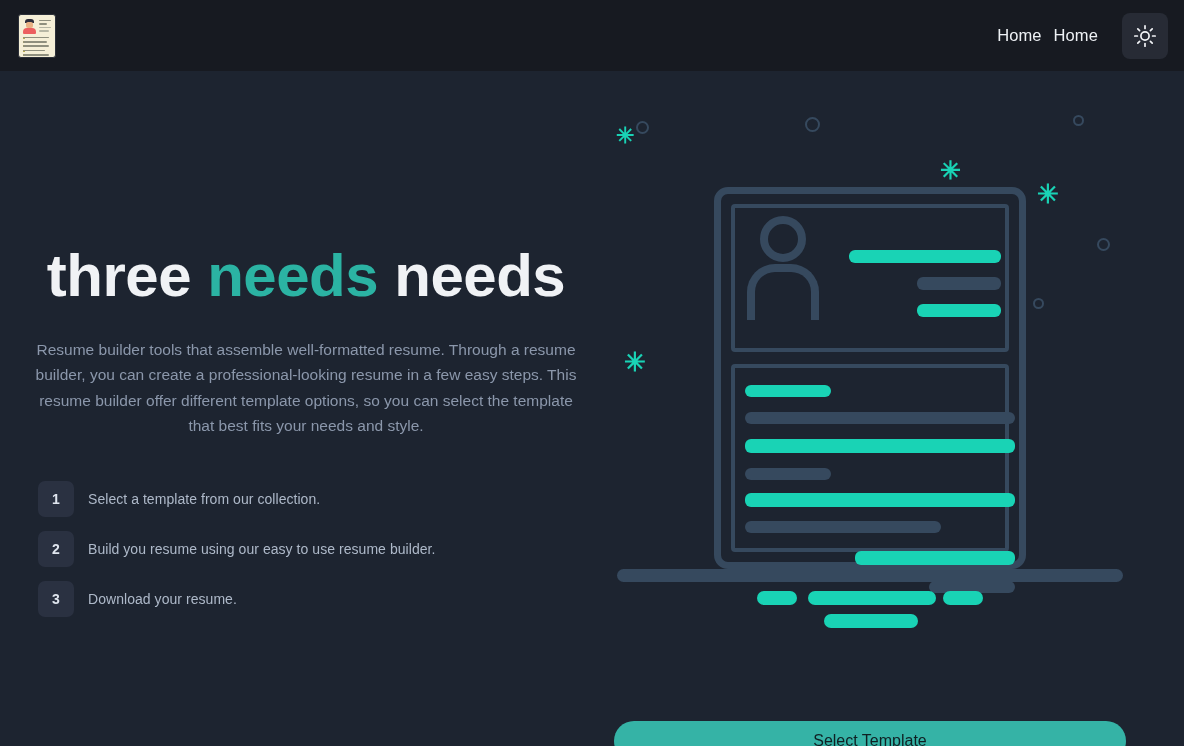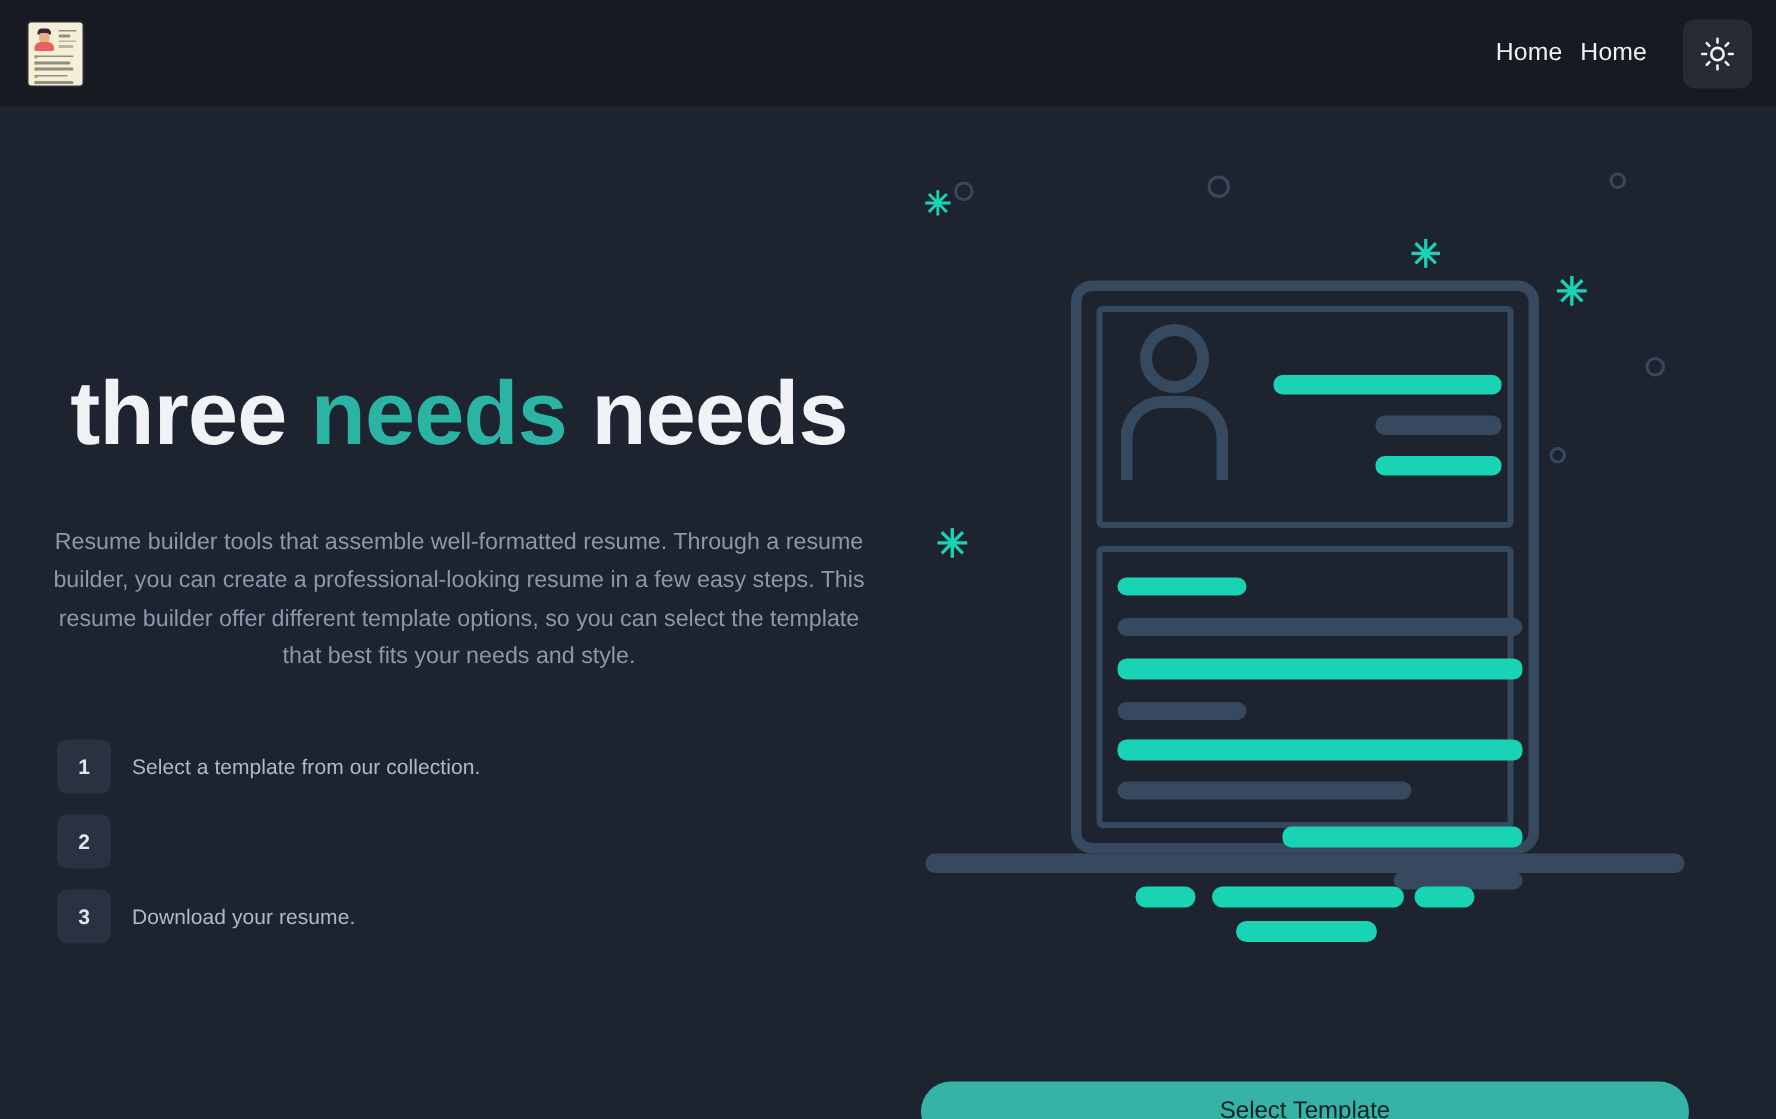--- a/index.html
+++ b/index.html
@@ -111,21 +111,21 @@
     font-weight: bold;
     line-height: 1.12;
     text-align: center;
     color: #f0f2f5;
     letter-spacing: -0.5px;
     width: 520px;
   }
   .hero-title .accent { color: #2bb3a3; }
 
   .hero-desc {
-    margin-top: 40px;
+    margin-top: 28px;
     width: 544px;
     font-size: 15.5px;
     line-height: 1.62;
     text-align: center;
     color: #8b97ab;
   }
 
   .steps {
     margin-top: 43px;
     width: 548px;
@@ -349,20 +349,21 @@
 
     <p class="hero-desc">Resume builder tools that assemble well-formatted resume. Through a resume builder, you can create a professional-looking resume in a few easy steps. This resume builder offer different template options, so you can select the template that best fits your needs and style.</p>
 
     <ol class="steps">
       <li class="step">
         <span class="step-badge">1</span>
         <span class="step-text">Select a template from our collection.</span>
       </li>
       <li class="step">
         <span class="step-badge">2</span>
+        <span class="step-text">Build you resume using our easy to use resume builder.</span>
       </li>
       <li class="step">
         <span class="step-badge">3</span>
         <span class="step-text">Download your resume.</span>
       </li>
     </ol>
   </section>
 
   <section class="right-col">
     <div class="illus">

